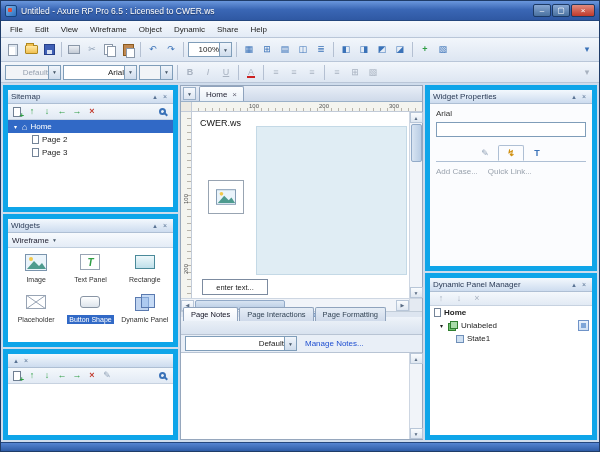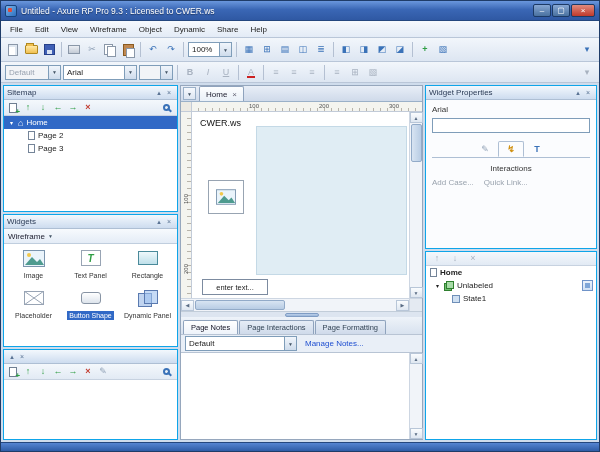--- a/index.html
+++ b/index.html
@@ -43,34 +43,34 @@
   .ic-copy::after{content:"";position:absolute;left:3px;top:2px;width:7px;height:9px;background:#fff;border:1px solid #8a97a8;}
   .ic-paste{width:11px;height:12px;background:#c08850;border:1px solid #8a5a20;position:relative;}
   .ic-paste::after{content:"";position:absolute;left:2px;top:3px;width:7px;height:8px;background:#fff;border:1px solid #8a97a8;}
   .ic-search{width:7px;height:7px;border:2px solid #3a72b8;border-radius:50%;position:relative;margin-right:4px;}
   .ic-search::after{content:"";position:absolute;width:5px;height:2px;background:#3a72b8;transform:rotate(45deg);right:-4px;bottom:-2px;}
   .mpage{width:8px;height:10px;background:#fff;border:1px solid #6f7f92;position:relative;}
   .mpage.add::after{content:"+";position:absolute;right:-4px;bottom:-4px;color:#2f9e44;font-size:8px;font-weight:bold;}
 
   
   .combo{height:15px;background:#fff;border:1px solid #7f9db9;display:flex;align-items:center;font-size:8px;padding-left:3px;}
-  .combo .val{flex:1;white-space:nowrap;overflow:hidden;color:#222;}
+  .combo .val{flex:1;white-space:nowrap;overflow:hidden;color:#222;text-align:right;}
   .combo .ca{width:12px;height:100%;background:linear-gradient(#f0f5fb,#cfdcec);border-left:1px solid #7f9db9;font-size:5px;display:flex;align-items:center;justify-content:center;color:#456;}
   .combo.dis{background:#f2f4f7;}
   .combo.dis .val{color:#98a2b0;}
   .w44{width:44px}.w56{width:56px}.w64{width:74px}.w34{width:34px}.w112{width:112px}
 
   
   .main{flex:1;display:flex;gap:2px;padding:2px;min-height:0;background:#cfdcec;}
   .col{display:flex;flex-direction:column;gap:2px;min-height:0;}
   .left{width:175px;flex:0 0 auto;}
   .center{flex:1;min-width:0;}
   .right{width:172px;flex:0 0 auto;}
 
-  .panel{border:1px solid #0ea5e9;background:#fff;display:flex;flex-direction:column;min-height:0;overflow:hidden;}
+  .panel{border:5px solid #0ea5e9;background:#fff;display:flex;flex-direction:column;min-height:0;overflow:hidden;}
   .phead{height:14px;background:linear-gradient(#f3f8fd,#cddcef);border-bottom:1px solid #aebfd4;display:flex;align-items:center;padding:0 3px;flex:0 0 auto;}
   .ptitle{flex:1;font-size:8px;color:#2a3a55;}
   .phbtn{font-size:7px;color:#5a7394;width:10px;text-align:center;}
   .ptools{height:16px;background:linear-gradient(#f4f8fc,#e2eaf4);border-bottom:1px solid #c7d2e0;display:flex;align-items:center;padding:0 2px;gap:1px;flex:0 0 auto;}
   .ptools .ti{min-width:14px;height:14px;}
 
   
   .tree{flex:1;background:#fff;overflow:hidden;font-size:8px;}
   .trow{height:13px;display:flex;align-items:center;gap:3px;padding-left:4px;color:#222;position:relative;}
   .trow.sel{background:#3169c6;color:#fff;}
@@ -121,21 +121,21 @@
   .sthumb-v{width:11px;height:38px;margin-top:1px;background:linear-gradient(90deg,#d8e4f2,#b8cce4);border:1px solid #92aac8;border-radius:2px;}
   .vs-sp{flex:1;}
   .hscroll{height:13px;display:flex;background:#f1f4f9;border-top:1px solid #cdd6e2;flex:0 0 auto;align-items:center;}
   .sarrow.h{width:13px;height:11px;}
   .sthumb-h{width:90px;height:10px;margin-left:1px;background:linear-gradient(#d8e4f2,#b8cce4);border:1px solid #92aac8;border-radius:2px;}
   .hs-corner{width:13px;height:100%;background:#e4eaf2;border-left:1px solid #cdd6e2;}
 
   .splitter{height:6px;background:#dde5f0;border-top:1px solid #c2cdd9;display:flex;align-items:center;justify-content:center;flex:0 0 auto;}
   .grip{width:34px;height:4px;background:linear-gradient(#bcd0ea,#9ab6da);border:1px solid #7e9cc4;border-radius:2px;}
 
-  .notes-tabs{height:17px;background:linear-gradient(#eef3f9,#d8e2ef);display:flex;align-items:flex-end;padding:2px 2px 0;gap:1px;flex:0 0 auto;}
+  .notes-tabs{height:17px;background:linear-gradient(#eef3f9,#d8e2ef);display:flex;align-items:flex-end;padding:2px 2px 13px;gap:1px;flex:0 0 auto;}
   .ntab{height:14px;padding:0 7px;font-size:7.5px;display:flex;align-items:center;border:1px solid #8fa3bd;border-bottom:none;border-radius:2px 2px 0 0;background:linear-gradient(#e6edf6,#cfdaea);color:#345;}
   .ntab.active{background:linear-gradient(#ffffff,#eef3fa);color:#112;}
   .notes-ctrl{height:18px;display:flex;align-items:center;gap:8px;padding:0 4px;background:#e9eff7;border-top:1px solid #b8c4d4;flex:0 0 auto;}
   .link{font-size:8px;color:#1f4fd0;}
   .notes-area{flex:1;background:#fff;border-top:1px solid #b8c4d4;display:flex;min-height:0;}
   .na-body{flex:1;}
 
   
   .wp-body{padding:5px 6px 0;display:flex;flex-direction:column;gap:4px;background:#fbfcfe;flex:1;}
   .wp-label{font-size:8px;color:#333;}
@@ -156,21 +156,21 @@
 
   .statusbar{height:9px;background:linear-gradient(#5585d2,#2e5ca6);border-top:1px solid #24477e;flex:0 0 auto;}
 </style>
 </head>
 <body>
 
 <div class="window">
 
   <div class="titlebar">
     <span class="app-icon"></span>
-    <span class="title-text">Untitled - Axure RP Pro 9.3 : Licensed to CWER.ws</span>
+    <span class="title-text">Untitled - Axure RP Pro 6.5 : Licensed to CWER.ws</span>
     <div class="win-controls">
       <span class="wbtn">–</span>
       <span class="wbtn">▢</span>
       <span class="wbtn close">×</span>
     </div>
   </div>
 
   <div class="menubar">
     <span class="menu-item">File</span>
     <span class="menu-item">Edit</span>
@@ -463,49 +463,53 @@
             <span class="vs-sp"></span>
             <span class="sarrow">▼</span>
           </div>
         </div>
 
       </div>
     </div>
 
     <div class="col right">
 
-      <div class="panel" style="height:164px;">
+      <div class="panel" style="height:186px;">
         <div class="phead">
           <span class="ptitle">Widget Properties</span>
           <span class="phbtn">▴</span>
           <span class="phbtn">×</span>
         </div>
         <div class="wp-body">
           <span class="wp-label">Arial</span>
           <input class="wp-input" value="" style="">
           <div class="wp-tabs">
             <span class="wptab">
                 <span class="glyph gray">✎</span>
               </span>
             <span class="wptab active">
                 <span class="glyph gold bd">↯</span>
               </span>
             <span class="wptab">
                 <span class="glyph blue bd">T</span>
               </span>
           </div>
-          <span class="wp-sec">Interactions</span>
           <div class="wp-links">
             <span>Add Case...</span>
             <span>Quick Link...</span>
           </div>
         </div>
       </div>
 
       <div class="panel" style="flex:1;">
+        <div class="phead">
+          <span class="ptitle">Dynamic Panel Manager</span>
+          <span class="phbtn">▴</span>
+          <span class="phbtn">×</span>
+        </div>
         <div class="dpm-tools">
           <span class="ti glyph dis">↑</span>
           <span class="ti glyph dis">↓</span>
           <span class="ti glyph dis">×</span>
         </div>
         <div class="tree">
           <div class="trow">
             <i class="tpage"></i>
             <span style="font-weight:bold;">Home</span>
           </div>

